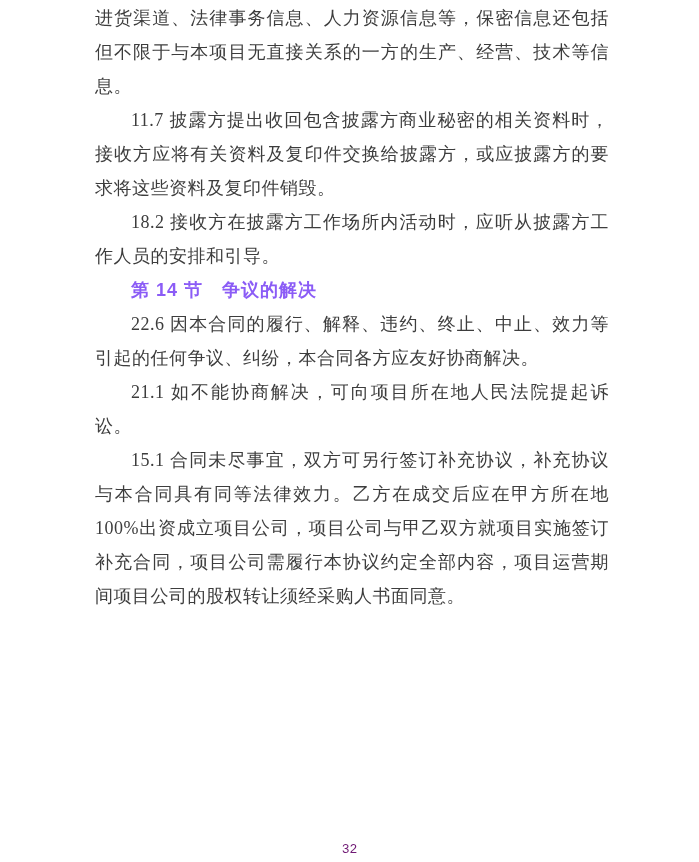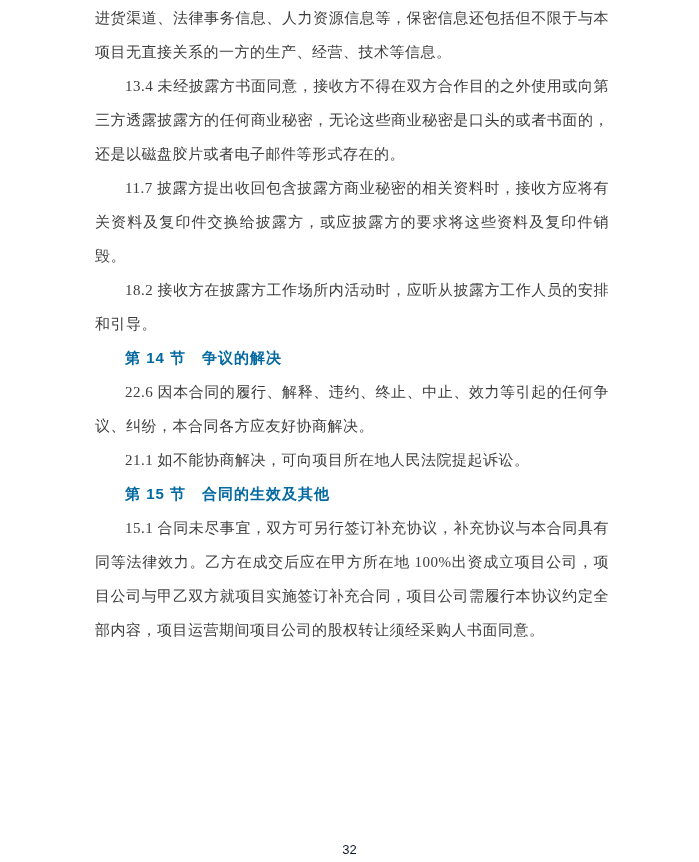--- a/index.html
+++ b/index.html
@@ -15,60 +15,58 @@
     background: #ffffff;
     overflow: hidden;
     box-sizing: border-box;
   }
   .content {
     padding: 1px 90px 0 95px;
   }
   .para {
     margin: 0;
     font-family: "Liberation Serif", "DejaVu Serif", serif;
-    font-size: 15px;
+    font-size: 18px;
     line-height: 34px;
     color: #3d3d3d;
     text-align: justify;
     text-align-last: left;
     letter-spacing: 0.5px;
   }
   .para.indent {
     text-indent: 2em;
   }
   .para.heading {
     font-family: "Liberation Sans", "DejaVu Sans", sans-serif;
     font-weight: bold;
-    color: #0369a1;
+    color: #8b5cf6;
     text-align: right;
     letter-spacing: 1px;
   }
   .footer {
     position: absolute;
     left: 0;
     right: 0;
     bottom: 5px;
     text-align: center;
-    font-family: Liberation Sans, sans-serif;
+    font-family: Liberation Mono, monospace;
     font-size: 13px;
     line-height: 15px;
-    color: #0f172a;
+    color: #701a75;
   }
 </style>
 </head>
 <body>
 
 <div class="page">
   <div class="content">
       <p class="para">进货渠道、法律事务信息、人力资源信息等，保密信息还包括但不限于与本项目无直接关系的一方的生产、经营、技术等信息。</p>
-      <p class="para indent">13.4 未经披露方书面同意，接收方不得在双方合作目的之外使用或向第三方透露披露方的任何商业秘密，无论这些商业秘密是口头的或者书面的，还是以磁盘胶片或者电子邮件等形式存在的。</p>
       <p class="para indent">11.7 披露方提出收回包含披露方商业秘密的相关资料时，接收方应将有关资料及复印件交换给披露方，或应披露方的要求将这些资料及复印件销毁。</p>
       <p class="para indent">18.2 接收方在披露方工作场所内活动时，应听从披露方工作人员的安排和引导。</p>
       <p class="para heading indent">第 14 节　争议的解决</p>
       <p class="para indent">22.6 因本合同的履行、解释、违约、终止、中止、效力等引起的任何争议、纠纷，本合同各方应友好协商解决。</p>
       <p class="para indent">21.1 如不能协商解决，可向项目所在地人民法院提起诉讼。</p>
-      <p class="para heading indent">第 15 节　合同的生效及其他</p>
       <p class="para indent">15.1 合同未尽事宜，双方可另行签订补充协议，补充协议与本合同具有同等法律效力。乙方在成交后应在甲方所在地 100%出资成立项目公司，项目公司与甲乙双方就项目实施签订补充合同，项目公司需履行本协议约定全部内容，项目运营期间项目公司的股权转让须经采购人书面同意。</p>
     </div>
   <div class="footer">
     <span>32</span>
   </div>
 </div>
 
 </body></html>

